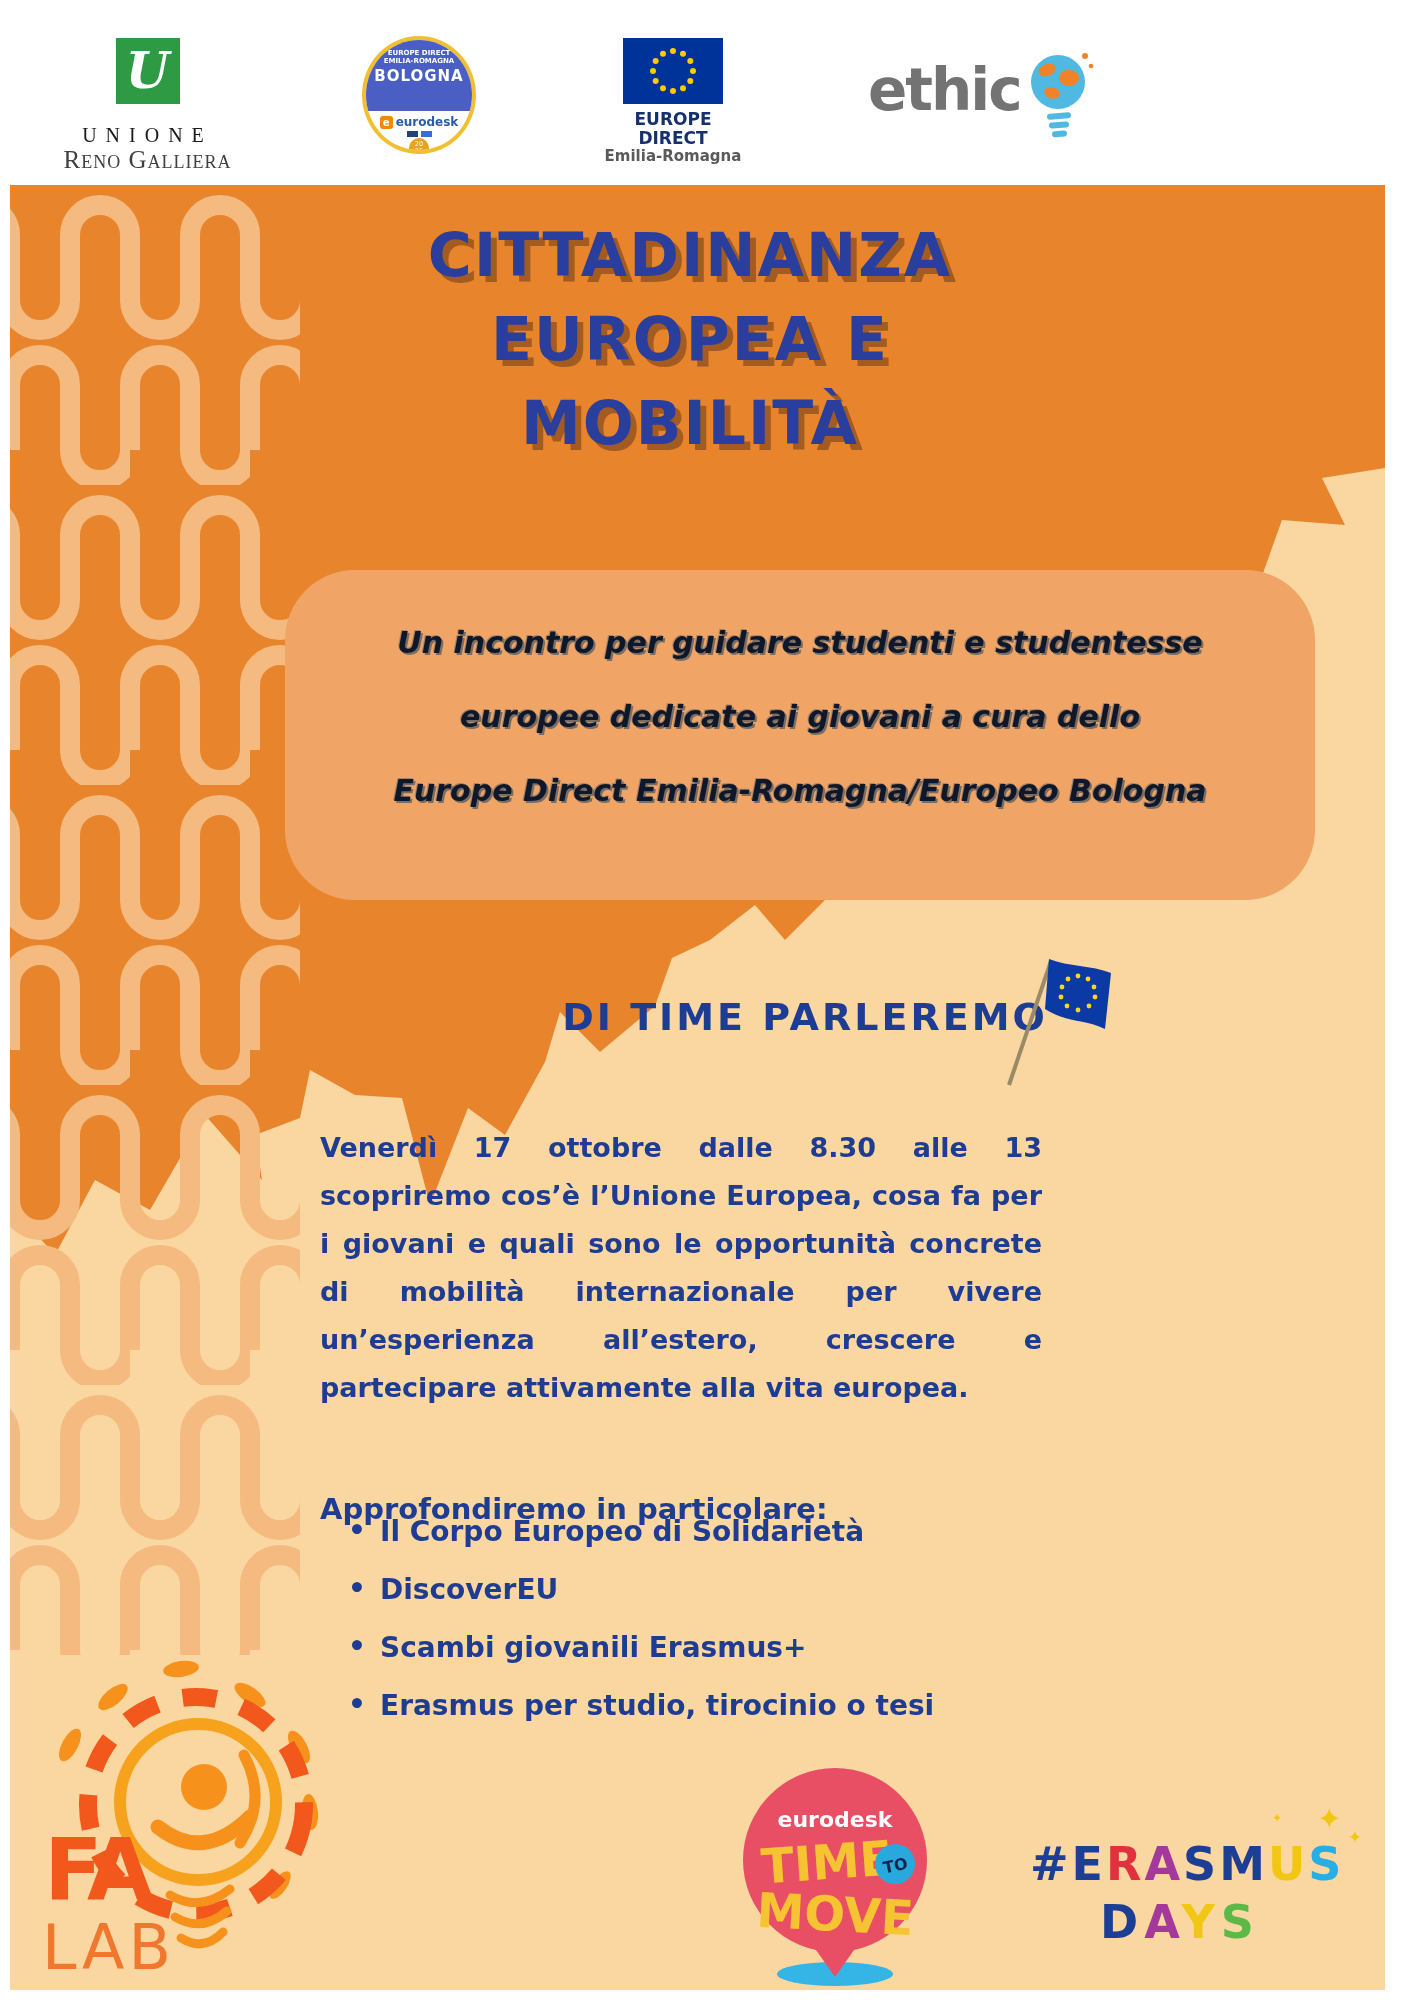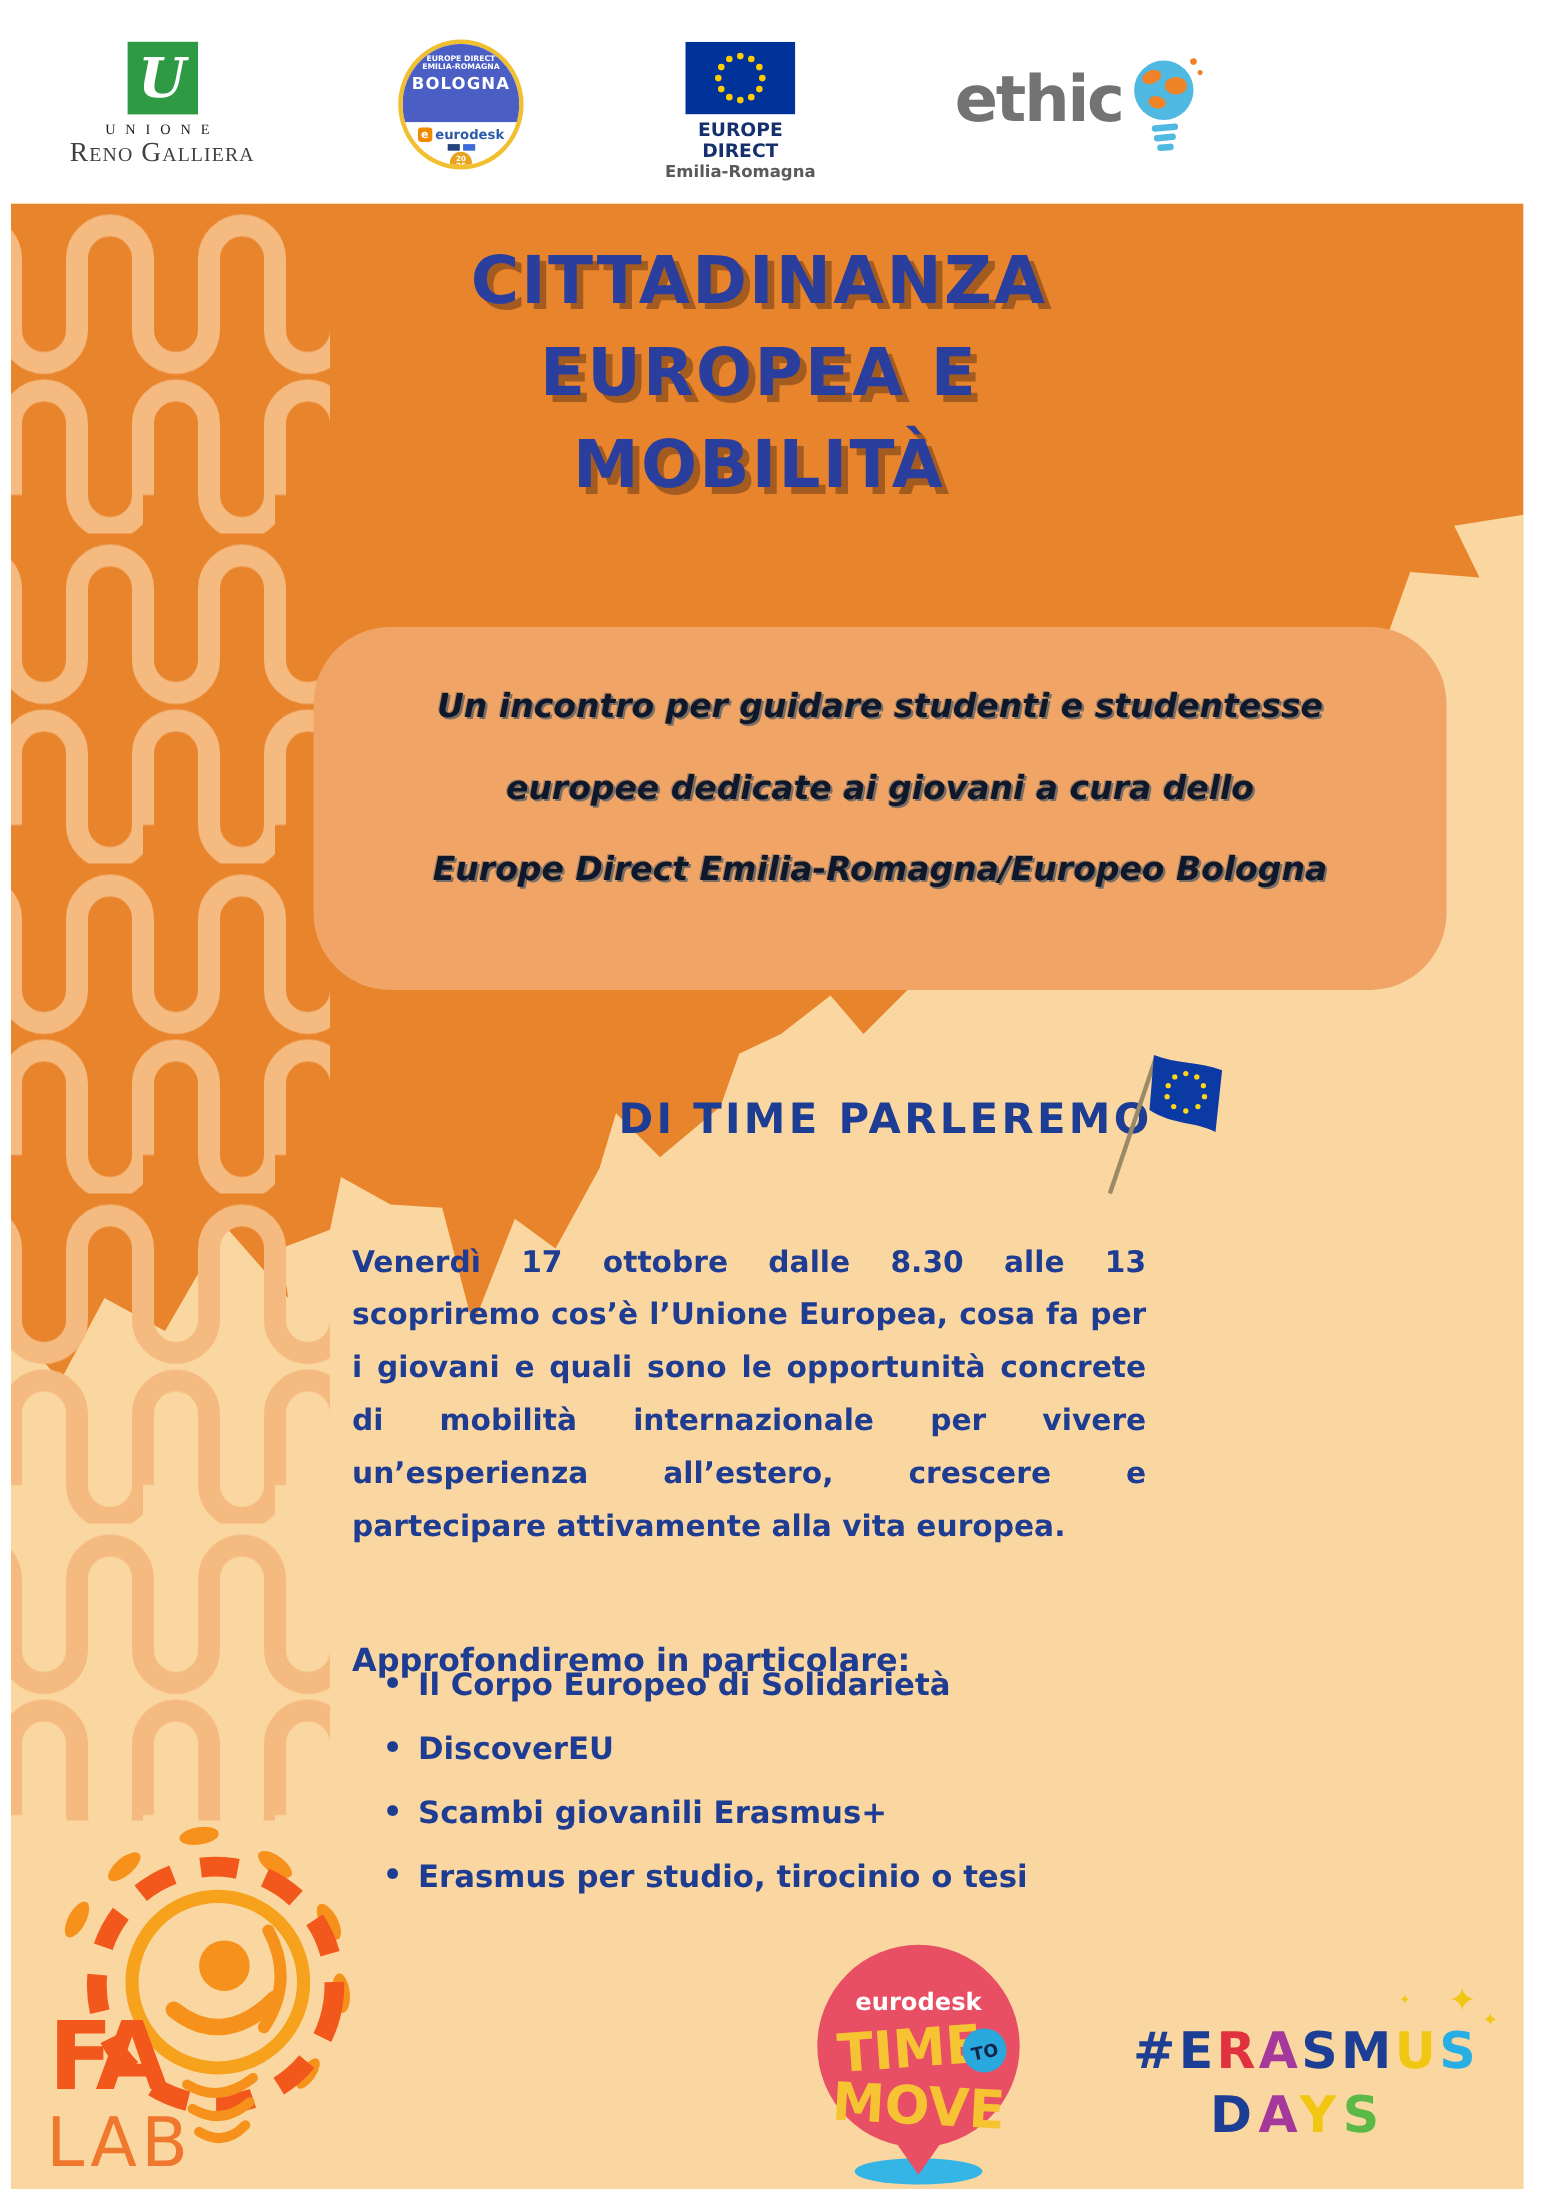--- a/index.html
+++ b/index.html
@@ -3,35 +3,35 @@
 <meta charset="utf-8">
 <style>
   html,body{margin:0;padding:0;background:#e9e9e9;}
   .poster{position:relative;width:1414px;height:2000px;background:#ffffff;overflow:hidden;
           font-family:"DejaVu Sans","Liberation Sans",sans-serif;}
   
   .header{position:absolute;left:0;top:0;width:1414px;height:185px;background:#ffffff;}
   .logo-reno{position:absolute;left:55px;top:38px;width:185px;text-align:center;}
   .reno-u{width:64px;height:66px;margin:0 auto;background:#2E9B44;display:flex;align-items:center;justify-content:center;}
   .reno-u span{font-family:"DejaVu Serif","Liberation Serif",serif;font-style:italic;font-weight:bold;font-size:50px;color:#fff;line-height:1;}
-  .reno-l1{margin-top:6px;font-family:"Liberation Serif","DejaVu Serif",serif;font-size:13px;letter-spacing:9px;color:#1a1a1a;}
+  .reno-l1{margin-top:20px;font-family:"Liberation Serif","DejaVu Serif",serif;font-size:20px;letter-spacing:9px;color:#1a1a1a;}
   .reno-l2{font-family:"Liberation Serif","DejaVu Serif",serif;font-variant:small-caps;font-size:25px;letter-spacing:1px;color:#404040;line-height:1;}
   .badge{position:absolute;left:362px;top:36px;width:106px;height:110px;border-radius:50%;
          border:4px solid #F0C030;background:#fff;overflow:hidden;}
   .badge-top{height:62px;background:#4A5EC4;color:#fff;text-align:center;padding-top:9px;}
   .badge-top .s{font-size:7px;font-weight:bold;line-height:8px;display:block;}
   .badge-top .b{font-size:15px;font-weight:bold;letter-spacing:1px;display:block;margin-top:2px;}
   .badge-bot{text-align:center;padding-top:4px;}
   .ed-row{display:flex;align-items:center;justify-content:center;gap:3px;}
   .ed-e{width:13px;height:13px;background:#F08A00;border-radius:3px;color:#fff;font-size:10px;font-weight:bold;line-height:13px;}
   .ed-t{color:#2B5BA8;font-weight:bold;font-size:12px;}
   .ed-minis{display:flex;justify-content:center;gap:3px;margin-top:2px;}
   .ed-minis i{display:block;width:11px;height:6px;}
   .yearc{width:20px;height:20px;margin:1px auto 0;background:#E9A21B;border-radius:50%;color:#fff;
-         font-size:6.5px;font-weight:bold;line-height:7px;padding-top:3px;box-sizing:border-box;text-align:center;}
+         font-size:6.5px;font-weight:normal;line-height:7px;padding-top:3px;box-sizing:border-box;text-align:center;}
   .logo-ed{position:absolute;left:598px;top:38px;width:150px;text-align:center;}
   .euflag{display:block;margin:0 auto;}
   .ed-l1{margin-top:6px;font-size:17px;font-weight:bold;color:#16306e;line-height:1.1;}
   .ed-l2{font-size:15px;font-weight:bold;color:#5a5a5a;}
   .logo-ethic{position:absolute;left:868px;top:50px;display:flex;align-items:flex-start;}
   .ethic-t{font-size:58px;font-weight:bold;color:#737373;letter-spacing:-2px;line-height:80px;}
   
   .main{position:absolute;left:10px;top:185px;width:1375px;height:1805px;background:#FAD7A0;overflow:hidden;}
   .bg{position:absolute;left:0;top:0;}
   .title{position:absolute;left:150px;top:28px;width:1060px;text-align:center;

